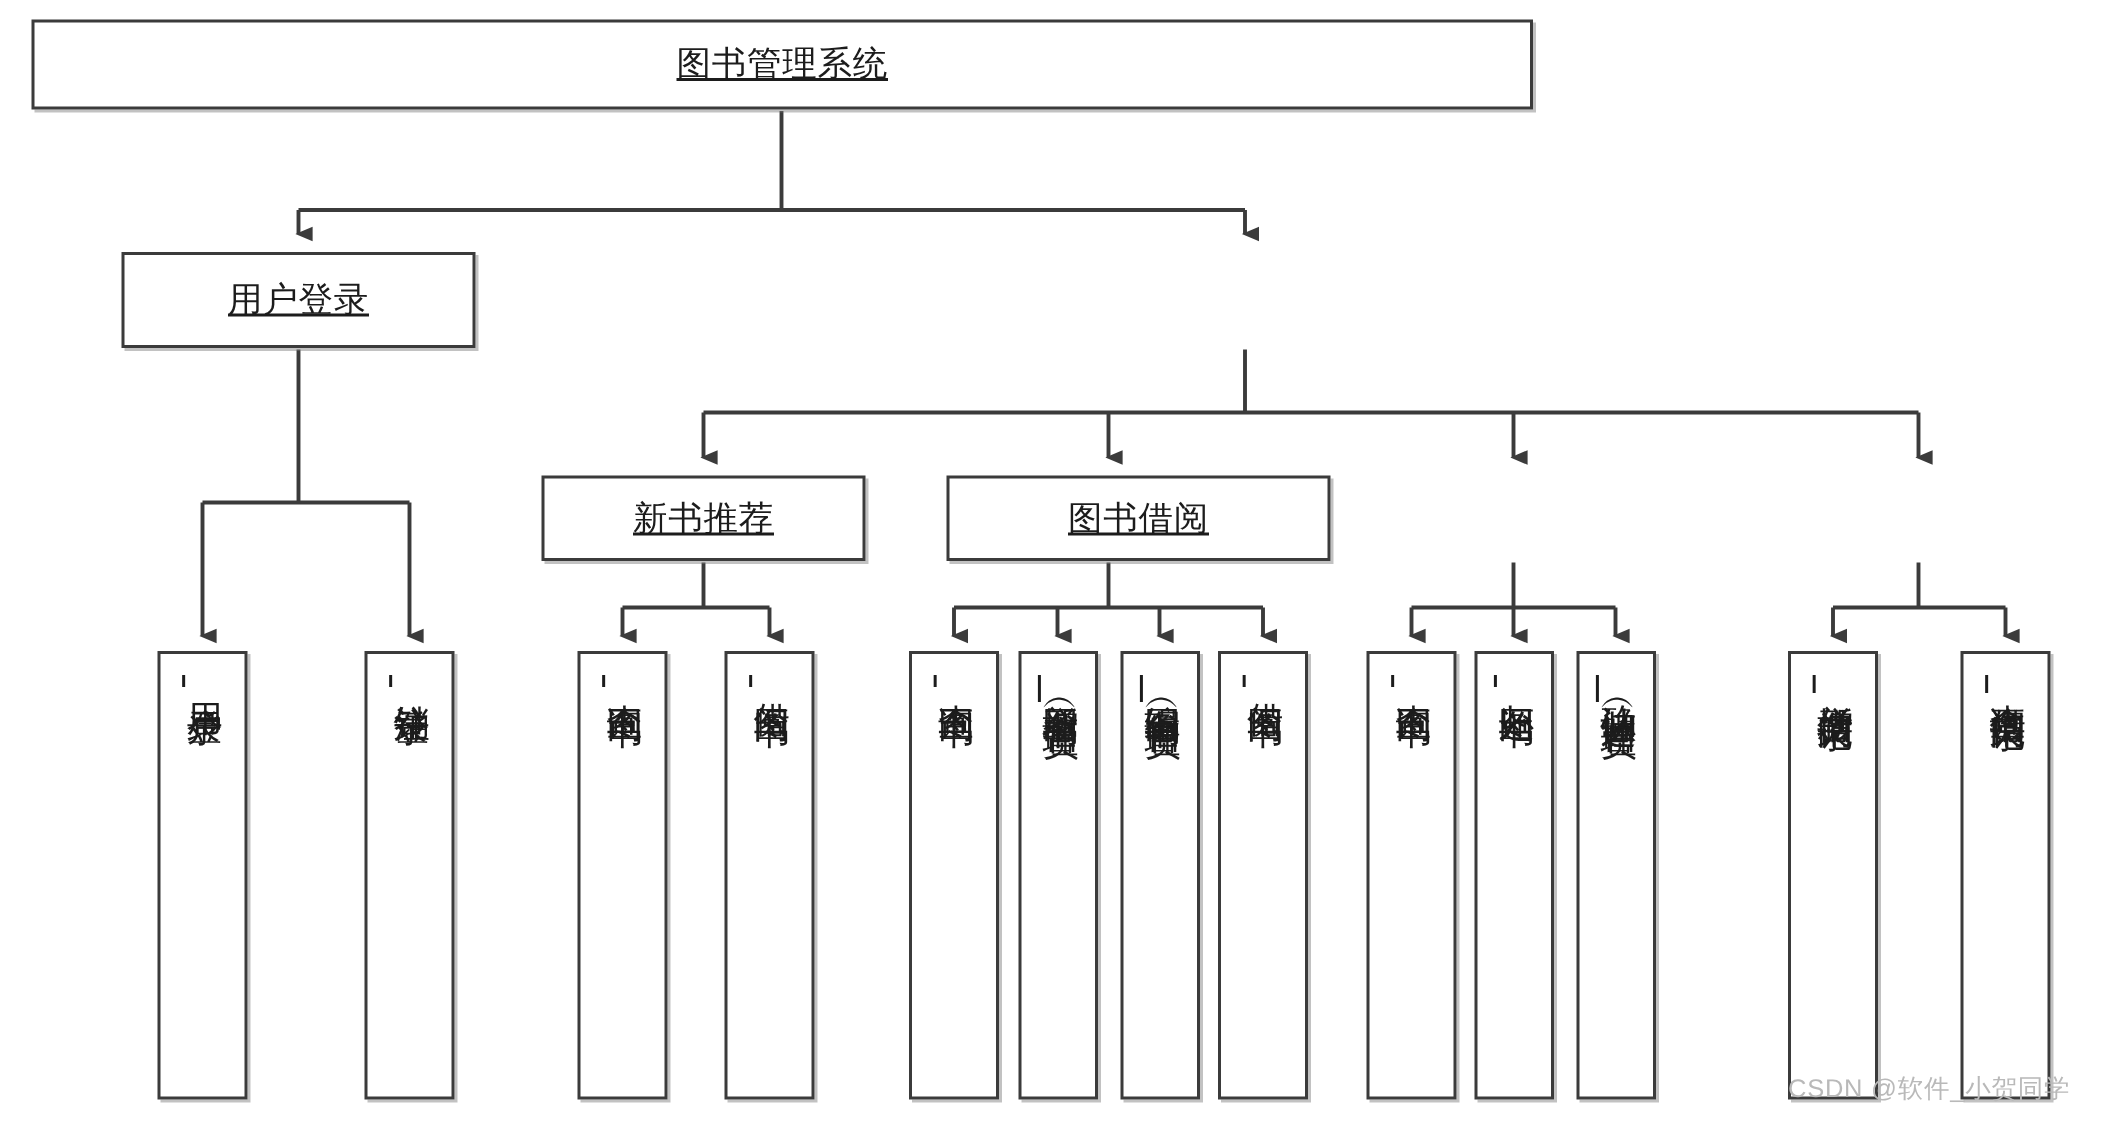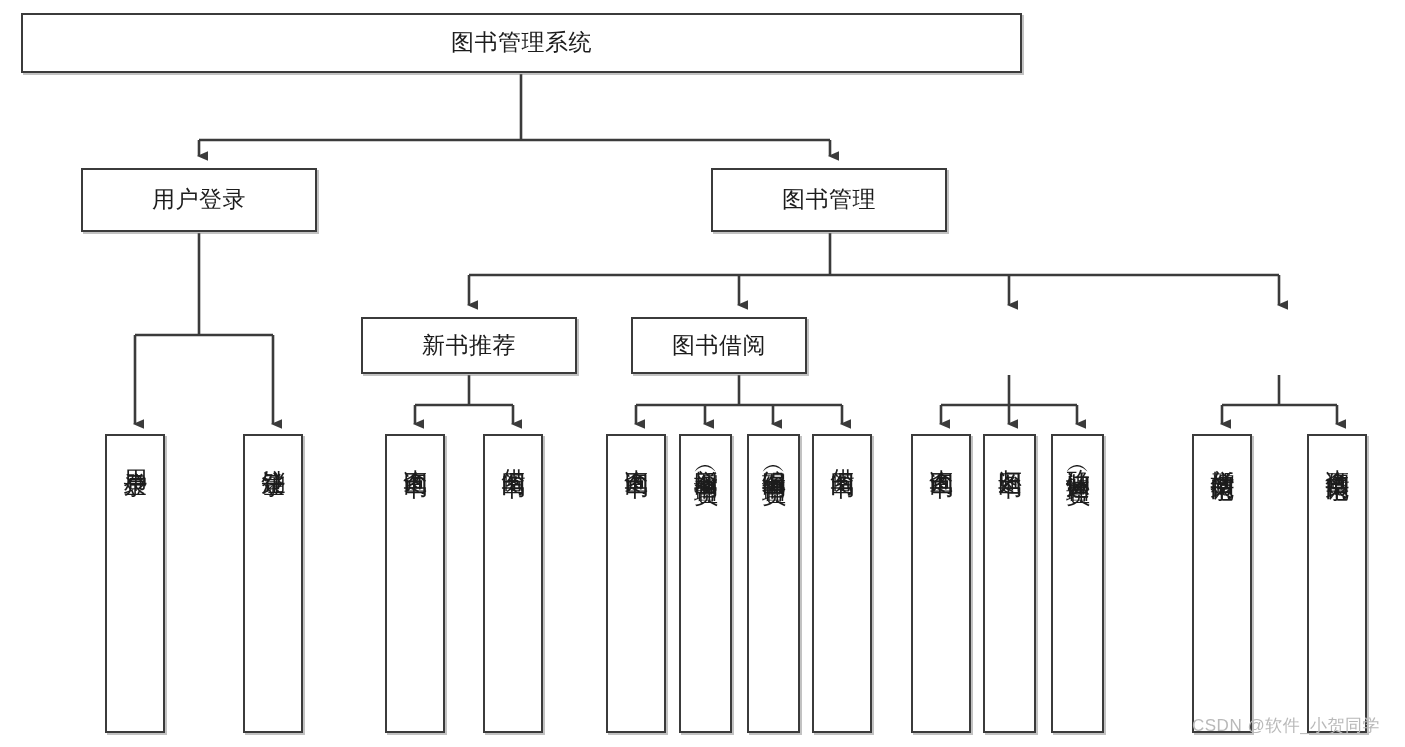--- a/index.html
+++ b/index.html
@@ -19,20 +19,21 @@
     box-shadow:2px 2px 0 rgba(120,120,120,.45);
     display:flex;align-items:center;justify-content:center;
     color:#1c1c1c;
     z-index:2;
   }
   .node .lbl{
     display:block;
     text-align:left;
     line-height:1.18;
     white-space:pre;
+    text-decoration:underline;
   }
   .node.horiz .lbl{font-size:23px;letter-spacing:.5px;}
   .node.root .lbl{font-size:23px;}
   .node.leaf{align-items:flex-start;padding-top:14px;}
   .node.leaf .lbl{
     writing-mode:vertical-rl;
     text-orientation:upright;
     font-size:24px;
     line-height:1.12;
     letter-spacing:2px;
@@ -104,28 +105,25 @@
     </g>
   </svg>
 
   <div class="node root horiz" style="left:21px;top:13px;width:1001px;height:60px;">
     <span class="lbl">图书管理系统</span>
   </div>
 
   <div class="node horiz" style="left:81px;top:168px;width:236px;height:64px;">
     <span class="lbl">用户登录</span>
   </div>
-  <div class="node horiz" style="left:711px;top:168px;width:236px;height:64px;">
-    <span class="lbl">图书管理</span>
-  </div>
 
   <div class="node horiz" style="left:361px;top:317px;width:216px;height:57px;">
     <span class="lbl">新书推荐</span>
   </div>
-  <div class="node horiz" style="left:631px;top:317px;width:176px;height:57px;">
+  <div class="node horiz" style="left:631px;top:317px;width:256px;height:57px;">
     <span class="lbl">图书借阅</span>
   </div>
 
   <div class="node leaf" style="left:105px;top:434px;width:60px;height:299px;">
     <span class="lbl">用户登录</span>
   </div>
   <div class="node leaf" style="left:243px;top:434px;width:60px;height:299px;">
     <span class="lbl">注销登录</span>
   </div>
 

